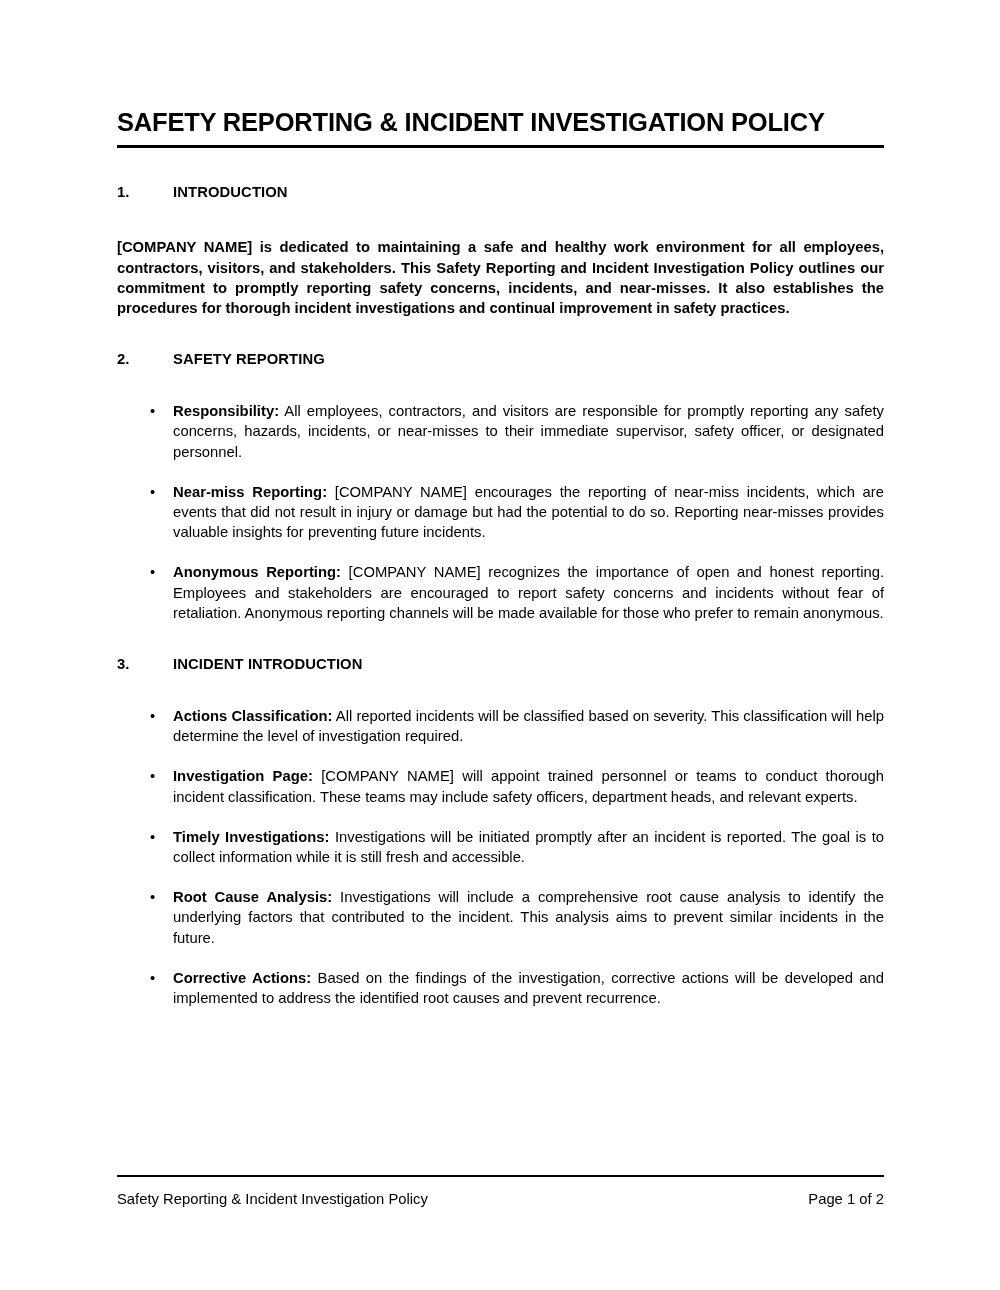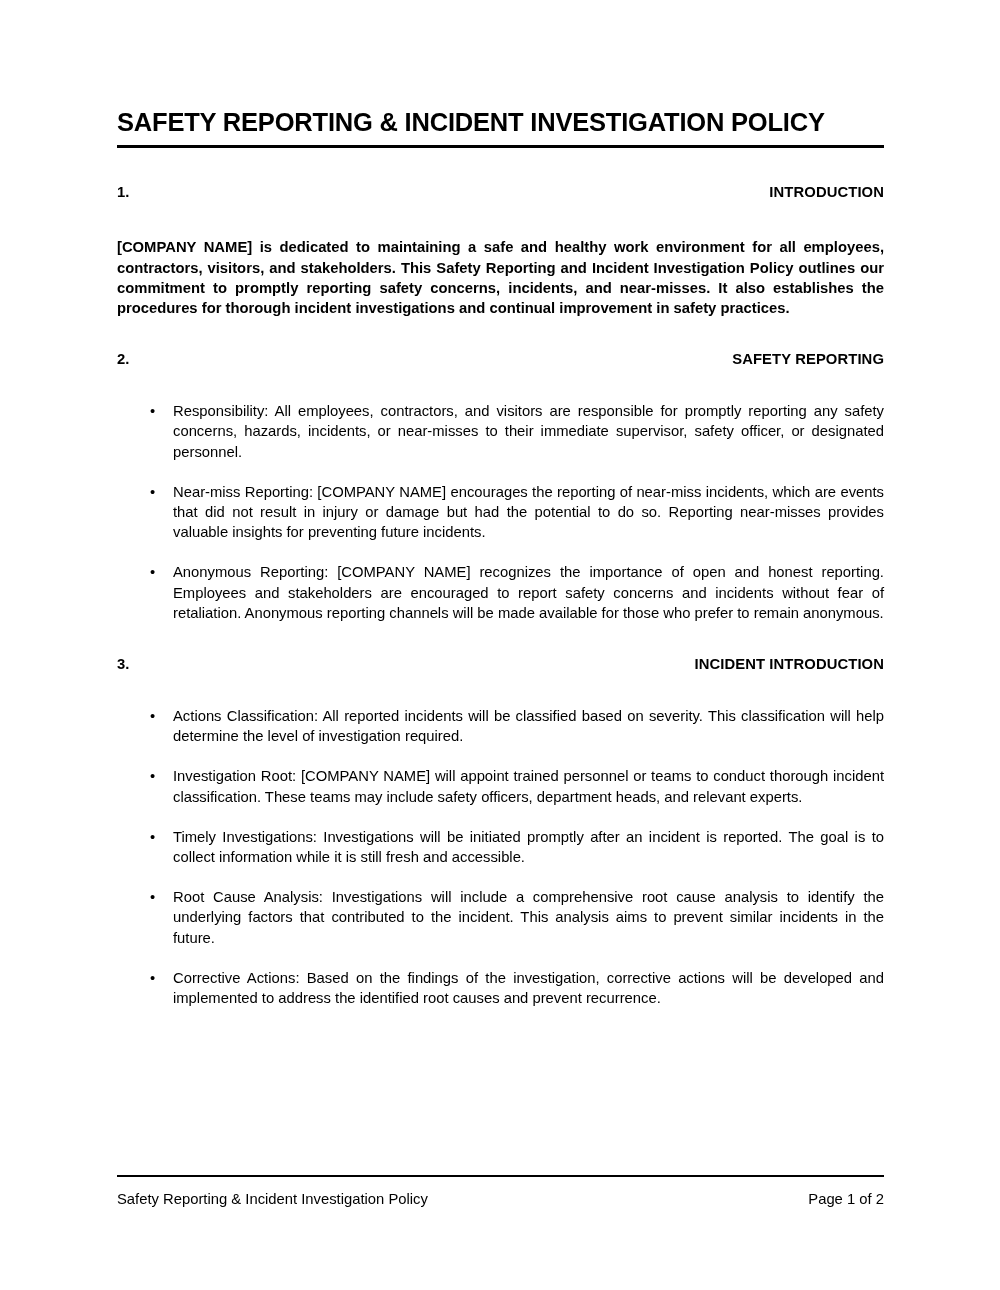--- a/index.html
+++ b/index.html
@@ -49,21 +49,20 @@
     font-size: 14.8px;
     font-weight: bold;
     letter-spacing: 0.1px;
   }
   .section-num {
     width: 56px;
     flex: 0 0 56px;
   }
   .section-title {
     flex: 1 1 auto;
-    text-align: right;
   }
 
   
   .body-para {
     font-size: 14.8px;
     line-height: 20.2px;
     text-align: justify;
     text-justify: inter-word;
     margin: 0;
     font-weight: bold;
@@ -87,21 +86,21 @@
     margin-top: 20px;
   }
   .bullet-dot {
     position: absolute;
     left: 33px;
     top: 0;
     font-size: 14.8px;
     line-height: 20.2px;
   }
   .lead-in {
-    font-weight: normal;
+    font-weight: bold;
   }
 
   
   .gap-intro-head { height: 36px; }
   .gap-head-body  { height: 37px; }
   .gap-body-head  { height: 33px; }
   .gap-head-list  { height: 34px; }
 
   
   .footer {
@@ -177,21 +176,21 @@
 
     <div class="gap-head-list"></div>
 
     <ul class="bullet-list">
       <li class="bullet-item">
         <span class="bullet-dot">•</span>
         <span class="lead-in">Actions Classification:</span><span> All reported incidents will be classified based on severity. This classification will help determine the level of investigation required.</span>
       </li>
       <li class="bullet-item">
         <span class="bullet-dot">•</span>
-        <span class="lead-in">Investigation Root:</span><span> [COMPANY NAME] will appoint trained personnel or teams to conduct thorough incident classification. These teams may include safety officers, department heads, and relevant experts.</span>
+        <span class="lead-in">Investigation Page:</span><span> [COMPANY NAME] will appoint trained personnel or teams to conduct thorough incident classification. These teams may include safety officers, department heads, and relevant experts.</span>
       </li>
       <li class="bullet-item">
         <span class="bullet-dot">•</span>
         <span class="lead-in">Timely Investigations:</span><span> Investigations will be initiated promptly after an incident is reported. The goal is to collect information while it is still fresh and accessible.</span>
       </li>
       <li class="bullet-item">
         <span class="bullet-dot">•</span>
         <span class="lead-in">Root Cause Analysis:</span><span> Investigations will include a comprehensive root cause analysis to identify the underlying factors that contributed to the incident. This analysis aims to prevent similar incidents in the future.</span>
       </li>
       <li class="bullet-item">

